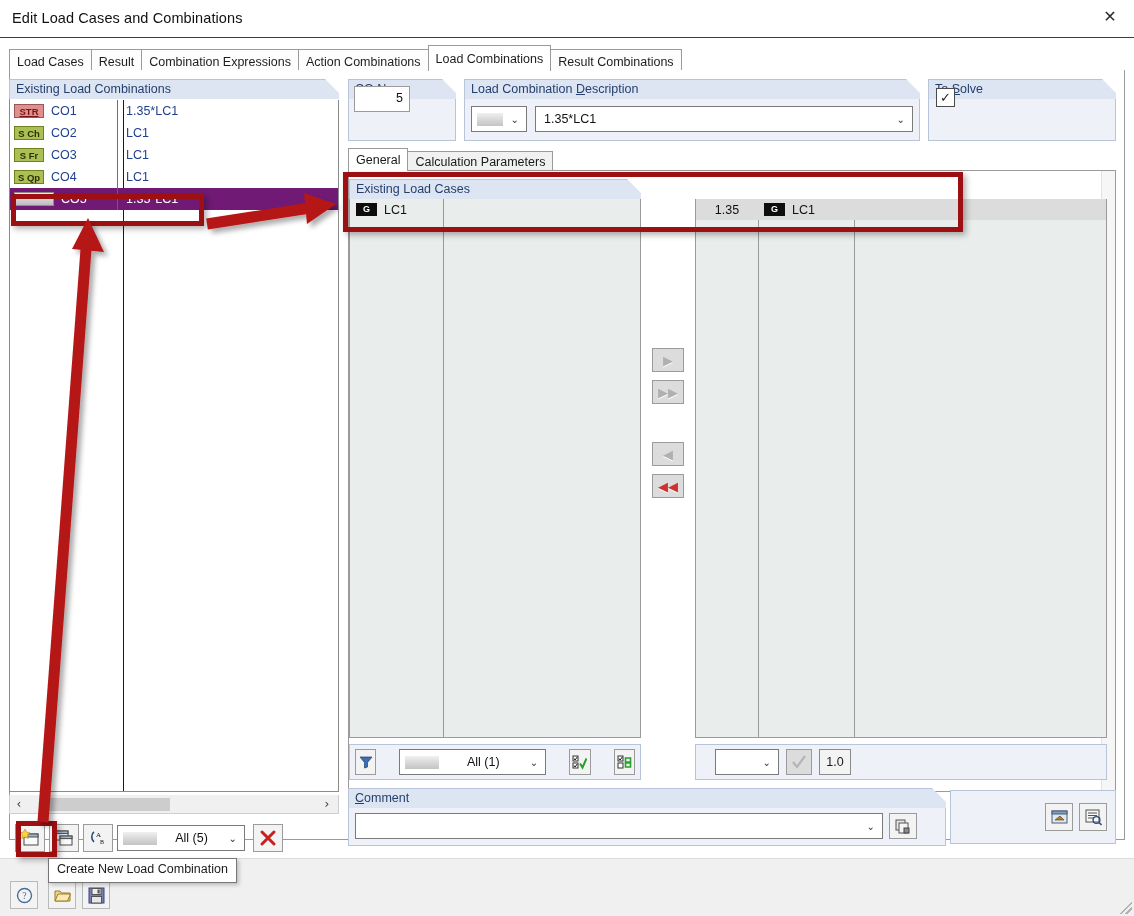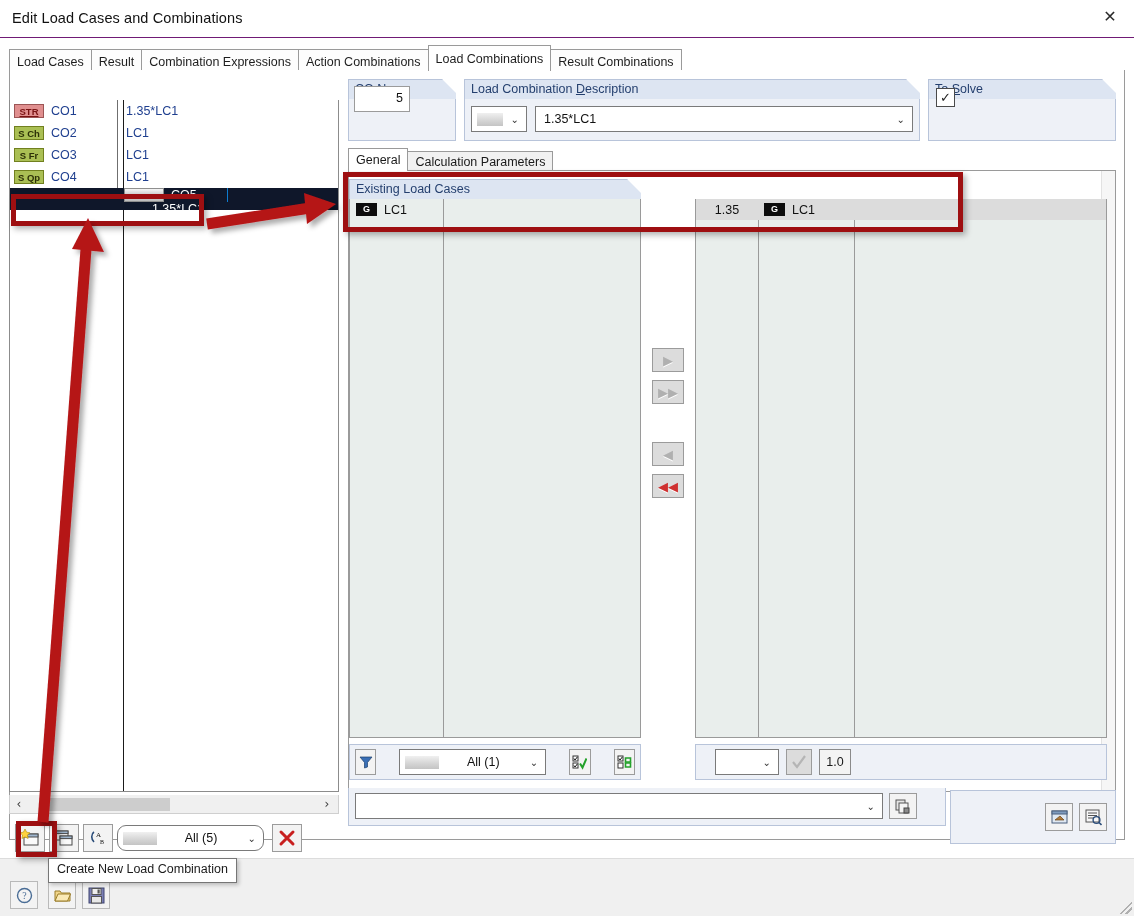--- a/index.html
+++ b/index.html
@@ -74,21 +74,21 @@
     background: #ffffff; border: 1px solid #8c8c8c; border-top: none;
     overflow: hidden;
   }
   .lcrow {
     position: relative; height: 22px; display: flex; align-items: center;
     font-size: 12.5px; color: #1f3f8f; cursor: default;
   }
   .lcrow .c1 { width: 108px; display: flex; align-items: center; padding-left: 4px;
                height: 22px; border-right: 1px solid #6f6f6f; }
   .lcrow .c2 { flex: 1; padding-left: 8px; }
-  .lcrow.sel { background: #0f172a; color: #ffffff; flex-direction: column; }
+  .lcrow.sel { background: #701a75; color: #ffffff; }
   .lcrow.sel .c1 { border-right: 1px solid #0d7cd0; }
   .badge {
     display: inline-block; min-width: 30px; height: 14px; line-height: 13px;
     font-size: 9.5px; text-align: center; padding: 0 2px; margin-right: 7px;
     border: 1px solid #6b6b40; font-family: "Liberation Sans", sans-serif;
   }
   .badge.str { background: #e08f8f; color: #7a1414; border-color: #9c5555; font-weight: bold; text-decoration: underline; }
   .badge.olive { background: #aabf54; color: #2c3007; border-color: #71801f; font-weight: bold; }
   .badge.blank {
     background: linear-gradient(180deg,#f4f4f4 0%,#d2d2d2 55%,#bdbdbd 100%);
@@ -302,20 +302,23 @@
       <div class="tab active">
           <span>Load Combinations</span>
         </div>
       <div class="tab">
           <span>Result Combinations</span>
         </div>
     </div>
   </div>
   <div class="tabbody"></div>
 
+  <div class="grp" id="leftpanel">
+    <div class="grp-hdr">Existing Load Combinations</div>
+  </div>
 
   <div id="lc-list">
     <div class="lcol-sep"></div>
 
     <div class="lcrow">
       <div class="c1">
         <span class="badge str">STR</span>
         <span>CO1</span>
       </div>
       <div class="c2">1.35*LC1</div>
@@ -376,21 +379,21 @@
         <rect x="6" y="7" width="12" height="2.6" fill="#9fb6cf" stroke="#4a4a4a"></rect>
       </svg>
     </div>
     <div class="tbtn">
       <svg width="20" height="18" viewBox="0 0 20 18">
         <path d="M6 3 C3 5, 3 10, 6 13" stroke="#2b4d7a" fill="none" stroke-width="1.6"></path>
         <text x="8" y="8" font-size="7" fill="#111" font-family="serif">A</text>
         <text x="12" y="15" font-size="6" fill="#111" font-family="serif">B</text>
       </svg>
     </div>
-    <div class="combo" style="width:147px;border-radius:9px;">
+    <div class="combo" style="width:128px;">
       <span class="swatch"></span>
       <span class="ctext center">All (5)</span>
       <span class="carrow">⌄</span>
     </div>
     <div class="tbtn" style="margin-left:4px;">
       <svg width="18" height="18" viewBox="0 0 18 18">
         <path d="M3 3 L15 15 M15 3 L3 15" stroke="#c81f1f" stroke-width="3" stroke-linecap="round"></path>
       </svg>
     </div>
   </div>
@@ -506,20 +509,21 @@
     </div>
     <div class="tbtn" style="width:26px;height:26px; background:#dcdcdc;">
       <svg width="16" height="16" viewBox="0 0 16 16">
         <path d="M2 8 L6 13 L14 2" stroke="#b5b5b5" fill="none" stroke-width="2.2"></path>
       </svg>
     </div>
     <div class="factor">1.0</div>
   </div>
 
   <div class="grp" id="g-comment">
+    <div class="grp-hdr"><span><u>C</u>omment</span></div>
     <div class="grp-body">
       <div class="combo" style="position:absolute; left:6px; top:5px; width:528px;">
         <span class="ctext"></span>
         <span class="carrow">⌄</span>
       </div>
       <div class="tbtn" style="position:absolute; left:540px; top:5px; width:28px; height:26px;">
         <svg width="16" height="16" viewBox="0 0 16 16">
           <rect x="1" y="2" width="9" height="10" fill="#e6e6e6" stroke="#555"></rect>
           <rect x="4" y="5" width="9" height="10" fill="#f5f5f5" stroke="#555"></rect>
           <rect x="9" y="10" width="5" height="5" fill="#8c8c8c" stroke="#444"></rect>

